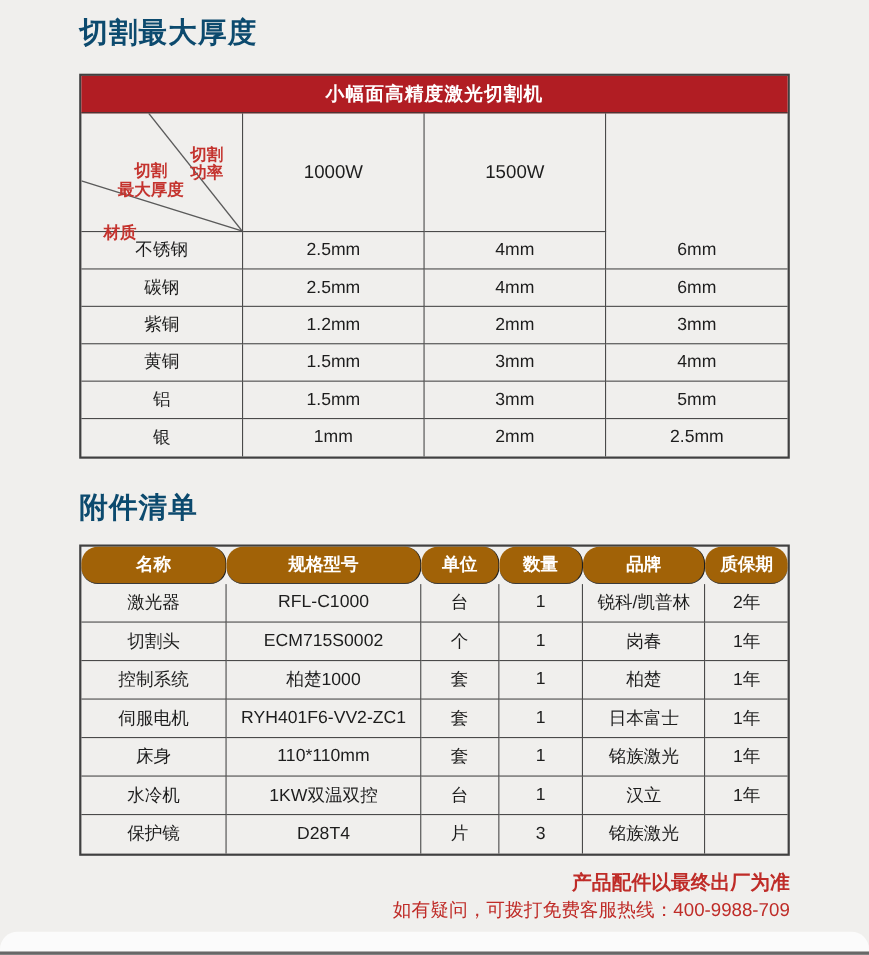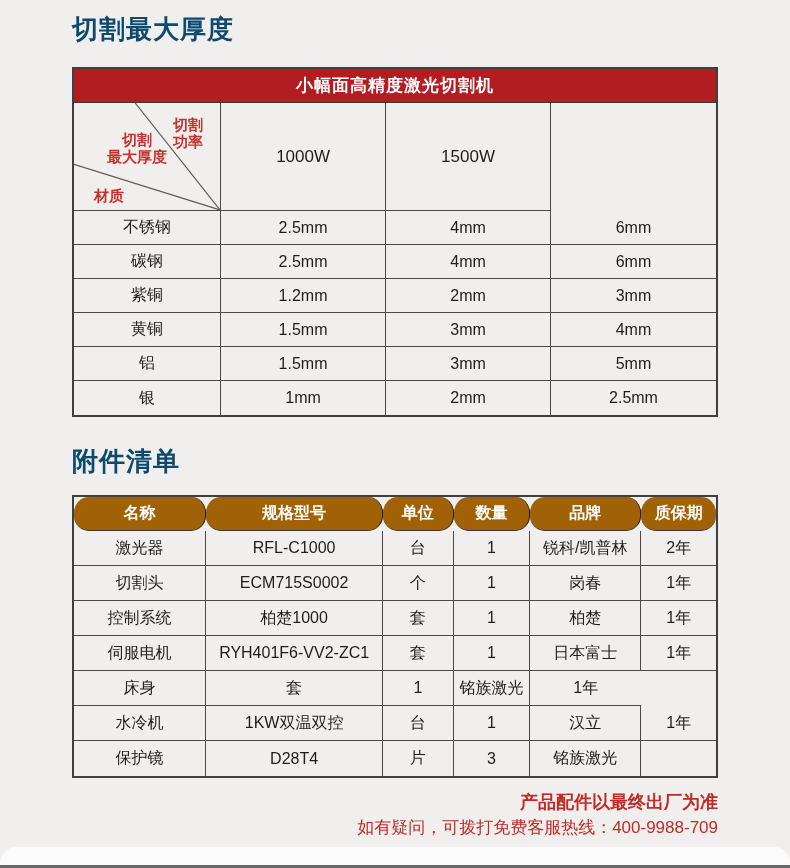--- a/index.html
+++ b/index.html
@@ -50,21 +50,21 @@
   }
   .t1-head,.t1-row{display:grid;grid-template-columns:148fr 166fr 166fr 166fr;}
   .t1-head .cell{height:108px;font-size:17px;}
   .t1-row .cell{height:34px;}
 
   .corner{position:relative;padding:0;}
   .corner svg{position:absolute;inset:0;width:100%;height:100%;}
   .corner-label{
     position:absolute;
     color:#c4332e;font-weight:bold;font-size:15px;line-height:17px;
-    text-align:center;white-space:nowrap;
+    text-align:center;white-space:nowrap;margin-top:16px;
   }
   .lbl-power{top:13px;left:99px;}
   .lbl-thickness{top:28px;left:8px;width:110px;}
   .lbl-material{top:84px;left:20px;}
 
   
   #table2{top:495px;}
   .t2-head,.t2-row{display:grid;grid-template-columns:133fr 178fr 71fr 77fr 112fr 75fr;}
   .t2-head .cell{
     height:34px;
@@ -201,20 +201,21 @@
     <div class="t2-row row">
       <div class="cell">伺服电机</div>
       <div class="cell">RYH401F6-VV2-ZC1</div>
       <div class="cell">套</div>
       <div class="cell">1</div>
       <div class="cell">日本富士</div>
       <div class="cell last-col">1年</div>
     </div>
     <div class="t2-row row">
       <div class="cell">床身</div>
+      <div class="cell">110*110mm</div>
       <div class="cell">套</div>
       <div class="cell">1</div>
       <div class="cell">铭族激光</div>
       <div class="cell last-col">1年</div>
     </div>
     <div class="t2-row row">
       <div class="cell">水冷机</div>
       <div class="cell">1KW双温双控</div>
       <div class="cell">台</div>
       <div class="cell">1</div>

